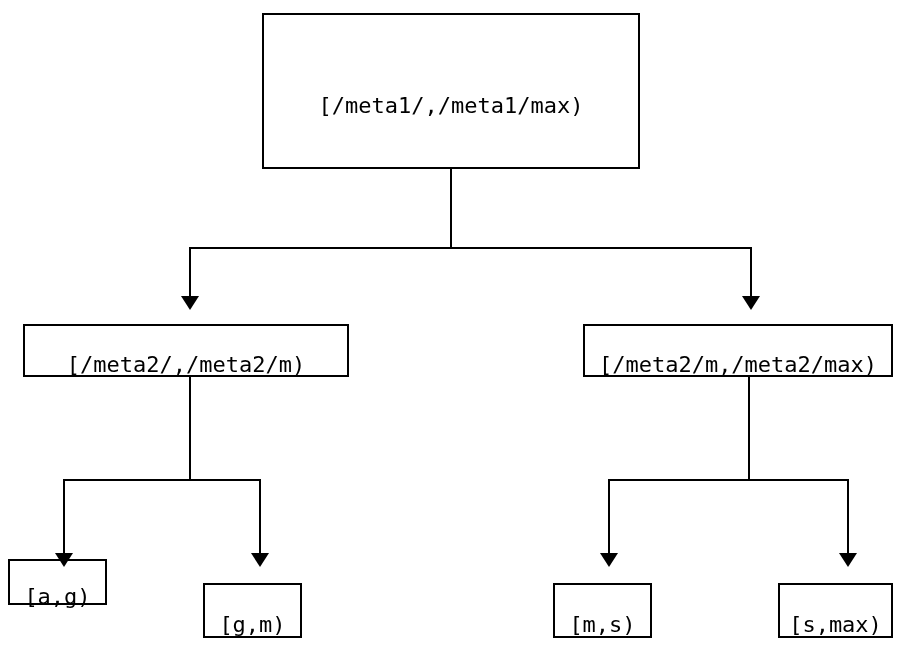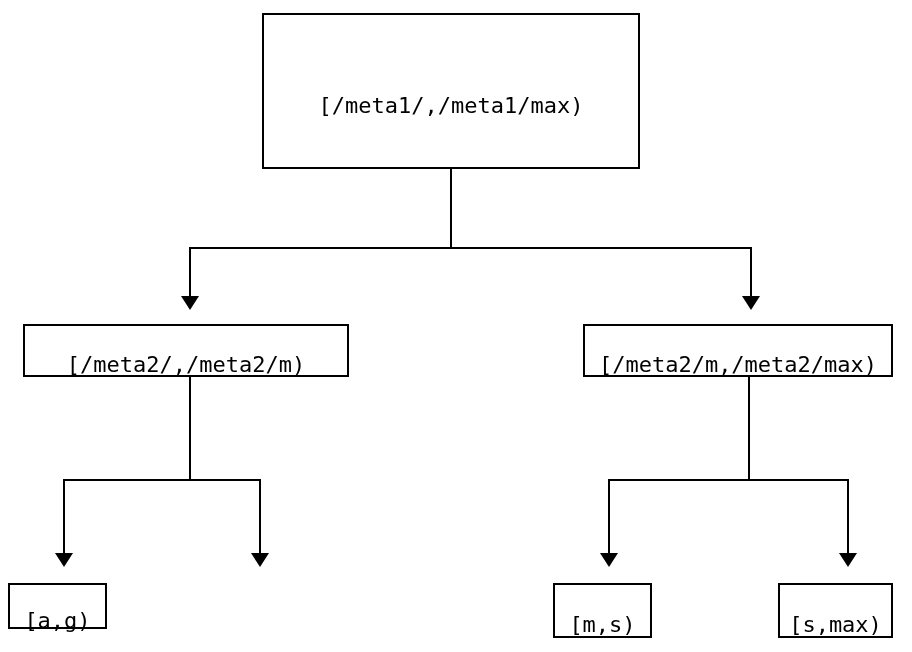--- a/index.html
+++ b/index.html
@@ -51,24 +51,27 @@
   </div>
 
   <div class="node" style="left:23px;top:324px;width:326px;height:53px">
     <span class="label">[/meta2/,/meta2/m)</span>
   </div>
 
   <div class="node" style="left:583px;top:324px;width:310px;height:53px">
     <span class="label">[/meta2/m,/meta2/max)</span>
   </div>
 
-  <div class="node" style="left:8px;top:583px;width:99px;height:46px">
+  <div class="node" style="left:8px;top:559px;width:99px;height:46px">
     <span class="label">[a,g)</span>
   </div>
 
+  <div class="node" style="left:203px;top:583px;width:99px;height:55px">
+    <span class="label">[g,m)</span>
+  </div>
 
   <div class="node" style="left:778px;top:583px;width:115px;height:55px">
     <span class="label">[s,max)</span>
   </div>
 
   <div class="node" style="left:553px;top:583px;width:99px;height:55px">
     <span class="label">[m,s)</span>
   </div>
 
   <div class="line v" style="left:450px;top:169px;height:79px"></div>

